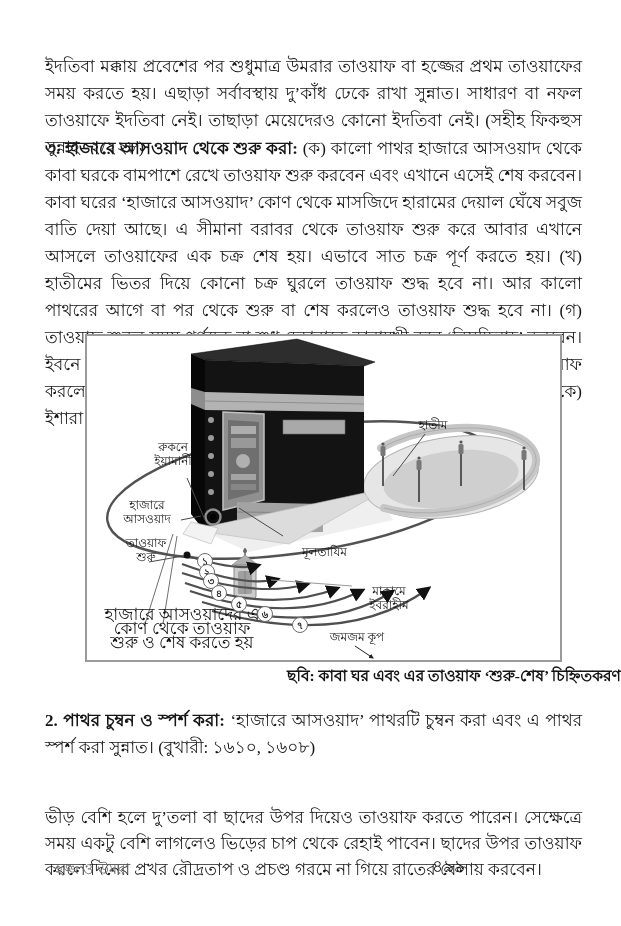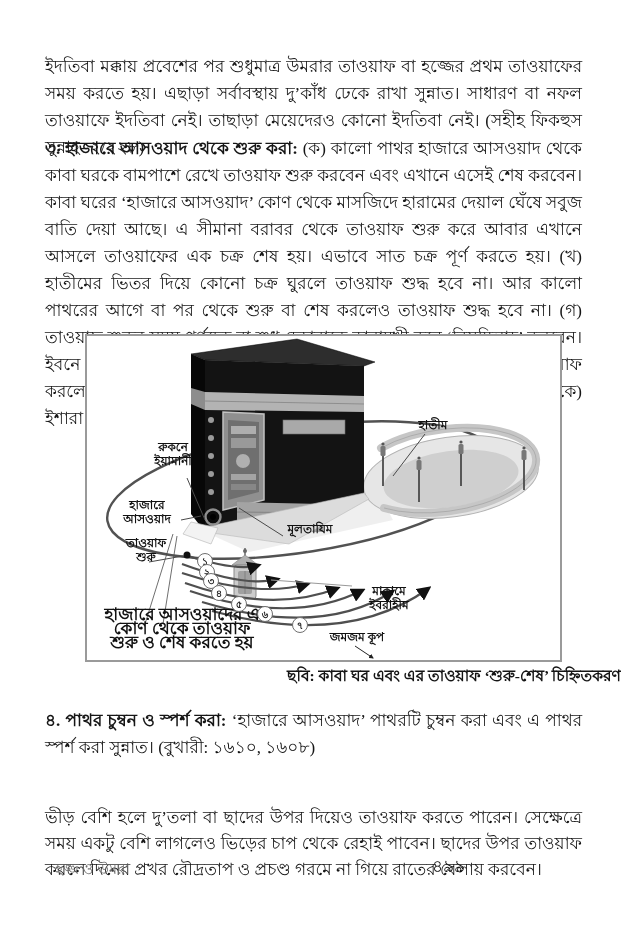--- a/index.html
+++ b/index.html
@@ -5,21 +5,21 @@
   html,body{margin:0;padding:0;background:#ffffff;width:621px;height:926px;overflow:hidden;}
   .page{position:relative;width:493px;height:926px;background:#fff;
         font-family:"Liberation Serif","DejaVu Serif",serif;color:#161616;}
   .para{position:absolute;left:45px;width:537px;font-size:17px;line-height:27px;
         text-align:justify;color:#161616;}
   .para .h{font-weight:bold;}
   .para .h.u{text-underline-offset:3px;text-decoration-thickness:1.5px;}
   .figure-frame{position:absolute;left:85px;top:334px;width:477px;height:328px;
         border:2px solid #9a9a9a;box-sizing:border-box;background:#fff;}
   .figure-frame svg{position:absolute;left:0;top:0;}
-  .fig-label{position:absolute;font-size:12px;line-height:14px;font-weight:bold;color:#111;
+  .fig-label{position:absolute;font-size:12px;line-height:14px;font-weight:normal;color:#111;
         white-space:pre-line;text-align:center;}
   .circ{position:absolute;width:16px;height:16px;border-radius:50%;border:1.5px solid #6f6f6f;
         background:#fff;font-size:10px;line-height:16px;text-align:center;font-weight:bold;
         color:#222;box-sizing:border-box;}
   .caption{position:absolute;left:0;top:664px;width:621px;text-align:right;
         font-size:15.5px;font-weight:bold;color:#141414;}
   .footer-title{position:absolute;left:55px;top:857px;font-size:15px;color:#6a6a6a;}
   .footer-page{position:absolute;right:28px;top:853px;font-size:17px;font-weight:normal;color:#111;}
 </style>
 </head>
@@ -144,40 +144,40 @@
       </g>
       <circle cx="100" cy="219" r="3.5" fill="#111"></circle>
     </svg>
 
     <div class="fig-label" style="left:55px;top:104px;width:62px">রুকনে
 ইয়ামানী</div>
     <div class="fig-label" style="left:26px;top:162px;width:68px">হাজারে
 আসওয়াদ</div>
     <div class="fig-label" style="left:28px;top:200px;width:62px">তাওয়াফ
 শুরু</div>
-    <div class="fig-label" style="left:186px;top:186px;width:74px;text-align:center">মূলতাযিম</div>
+    <div class="fig-label" style="left:186px;top:209px;width:74px;text-align:right">মূলতাযিম</div>
     <div class="fig-label" style="left:318px;top:82px;width:56px">হাতীম</div>
     <div class="fig-label" style="left:266px;top:248px;width:72px">মাকামে
 ইবরাহীম</div>
     <div class="fig-label" style="left:228px;top:294px;width:84px">জমজম কূপ</div>
     <div class="fig-label" style="left:0px;top:272px;width:190px;font-size:17px">হাজারে আসওয়াদের এ কোণ থেকে তাওয়াফ
 শুরু ও শেষ করতে হয়</div>
 
     <span class="circ" style="left:110px;top:217px">১</span>
     <span class="circ" style="left:112px;top:228px">২</span>
     <span class="circ" style="left:116px;top:237px">৩</span>
     <span class="circ" style="left:124px;top:249px">৪</span>
     <span class="circ" style="left:144px;top:260px">৫</span>
     <span class="circ" style="left:170px;top:270px">৬</span>
     <span class="circ" style="left:205px;top:281px">৭</span>
   </div>
 
   <div class="caption">ছবি: কাবা ঘর এবং এর তাওয়াফ ‘শুরু-শেষ’ চিহ্নিতকরণ</div>
 
-  <p class="para" style="top:690px"><span class="h u">৪. পাথর চুম্বন ও স্পর্শ করা:</span> <span>‘হাজারে আসওয়াদ’ পাথরটি চুম্বন করা এবং এ পাথর স্পর্শ করা সুন্নাত। (বুখারী: ১৬১০, ১৬০৮)</span></p>
+  <p class="para" style="top:690px"><span class="h u">2. পাথর চুম্বন ও স্পর্শ করা:</span> <span>‘হাজারে আসওয়াদ’ পাথরটি চুম্বন করা এবং এ পাথর স্পর্শ করা সুন্নাত। (বুখারী: ১৬১০, ১৬০৮)</span></p>
 
 
   <p class="para" style="top:788px;line-height:26px"><span>ভীড় বেশি হলে দু’তলা বা ছাদের উপর দিয়েও তাওয়াফ করতে পারেন। সেক্ষেত্রে সময় একটু বেশি লাগলেও ভিড়ের চাপ থেকে রেহাই পাবেন। ছাদের উপর তাওয়াফ করলে দিনের প্রখর রৌদ্রতাপ ও প্রচণ্ড গরমে না গিয়ে রাতের বেলায় করবেন।</span></p>
 
   <div class="footer-title">হজ্জ ও উমরা</div>
   <div class="footer-page">৪৯৯</div>
 
 </div>
 
 </body></html>

